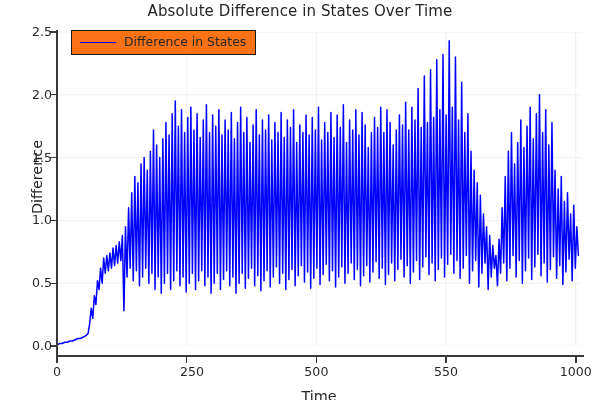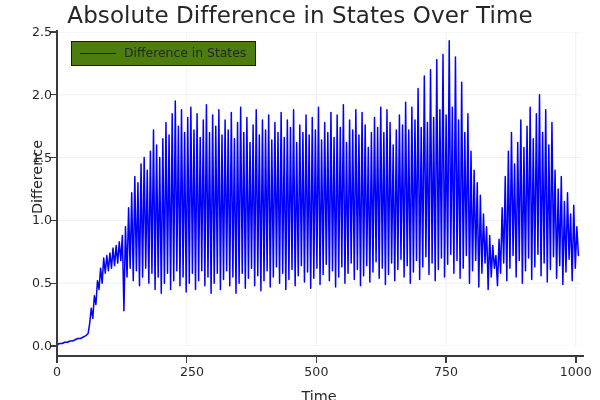--- a/index.html
+++ b/index.html
@@ -19,21 +19,21 @@
     width: 600px;
     height: 400px;
     background: #ffffff;
   }
   #chart-title {
     position: absolute;
     left: 0;
     top: 2px;
     width: 600px;
     text-align: center;
-    font-size: 23px;
+    font-size: 15px;
     color: #262626;
     letter-spacing: 0.1px;
     white-space: nowrap;
   }
   #plot-area {
     position: absolute;
     left: 57px;
     top: 32px;
     width: 524px;
     height: 314px;
@@ -115,25 +115,25 @@
     text-align: center;
     font-size: 14.4px;
     color: #262626;
     transform: rotate(-90deg);
     transform-origin: center center;
     white-space: nowrap;
   }
   #legend-box {
     position: absolute;
     left: 71px;
-    top: 41px;
+    top: 30px;
     height: 25px;
     box-sizing: border-box;
     border: 1.3px solid #1a1a1a;
-    background: #4d7c0f;
+    background: #f97316;
     display: flex;
     align-items: center;
     padding: 0 9px 0 8px;
     gap: 8px;
   }
   #legend-swatch {
     width: 36px;
     height: 0;
     border-top: 1.7px solid #0000ff;
     flex: 0 0 auto;
@@ -189,21 +189,21 @@
       <div class="ytick-label" style="top: 24px;">2.5</div>
     </div>
   <div id="x-ticks">
       <div class="xtick-mark" style="left: 56.3px;"></div>
       <div class="xtick-label" style="left: 57px;">0</div>
       <div class="xtick-mark" style="left: 186.003px;"></div>
       <div class="xtick-label" style="left: 192px;">250</div>
       <div class="xtick-mark" style="left: 315.706px;"></div>
       <div class="xtick-label" style="left: 316.406px; text-align: center;">500</div>
       <div class="xtick-mark" style="left: 445.409px;"></div>
-      <div class="xtick-label" style="left: 446.109px;">750</div>
+      <div class="xtick-label" style="left: 446.109px;">550</div>
       <div class="xtick-mark" style="left: 575.112px;"></div>
       <div class="xtick-label" style="left: 575.812px;">1000</div>
     </div>
 
   <div id="xlabel">Time</div>
   <div id="ylabel">Difference</div>
 
   <div id="legend-box">
     <span id="legend-swatch" style="border-top-color: rgb(0, 0, 255);"></span>
     <span id="legend-label">Difference in States</span>

